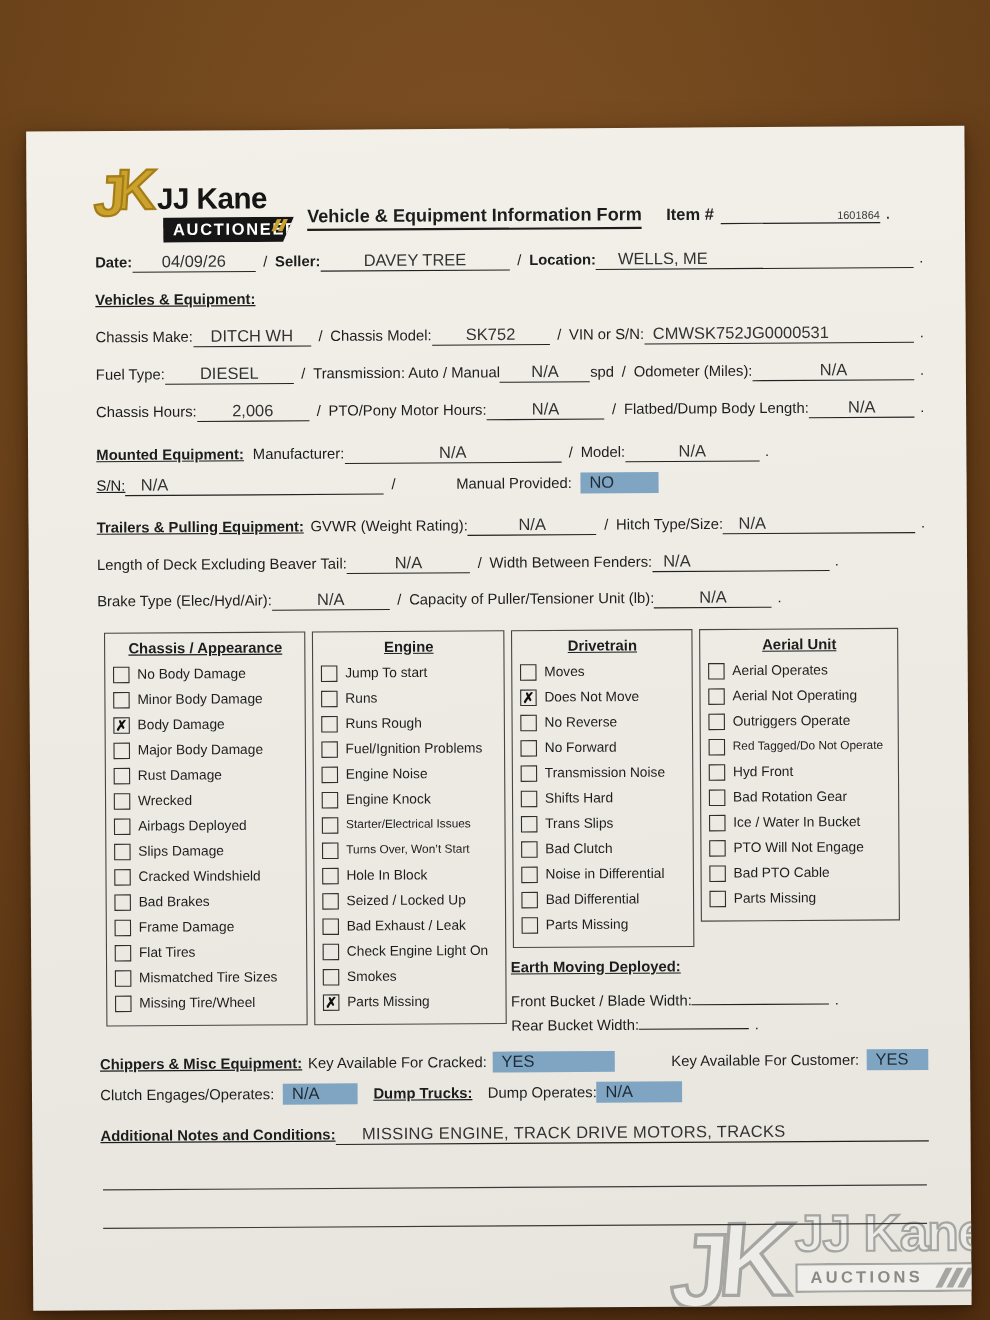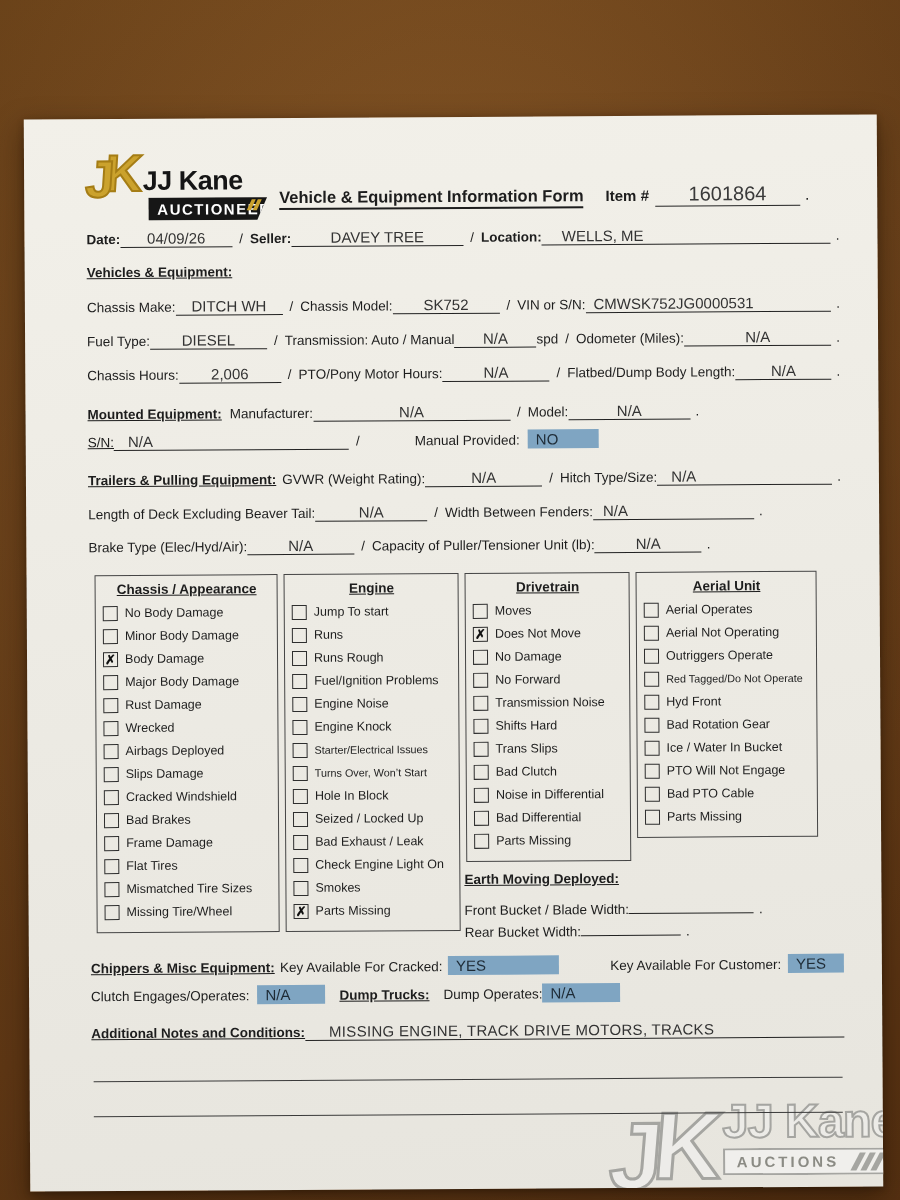--- a/index.html
+++ b/index.html
@@ -31,21 +31,21 @@
   .brandbar{
     margin:3px 0 0 62px;background:#161616;color:#fff;font-size:15px;font-weight:700;
     letter-spacing:1.5px;padding:3px 26px 3px 9px;width:84px;position:relative;
     clip-path:polygon(0 0,100% 0,calc(100% - 10px) 100%,0 100%);
   }
   .brandbar .sl{position:absolute;right:8px;top:2px;width:4px;height:11px;background:#cba22d;transform:skewX(-25deg);}
   .brandbar .sl2{right:14px;}
   .title-block{flex:1;display:flex;align-items:baseline;padding-bottom:10px;}
   .form-title{font-size:16.5px;font-weight:700;border-bottom:2px solid #1d1d1d;padding-bottom:1px;white-space:nowrap;}
   .item-label{font-size:15px;font-weight:700;margin-left:22px;white-space:nowrap;}
-  .item-value{font-size:20px;color:#3a3a3a;border-bottom:1.6px solid #222;min-width:145px;text-align:center;margin-left:6px;display:inline-block;}
+  .item-value{font-size:10px;color:#3a3a3a;border-bottom:1.6px solid #222;min-width:145px;text-align:right;margin-left:6px;display:inline-block;}
   
   .row{display:flex;align-items:baseline;white-space:nowrap;font-size:13.5px;}
   .lbl{font-weight:400;}
   .b{font-weight:700;}
   .heading{font-weight:700;text-decoration:underline;}
   .fill{font-family:"Liberation Sans",sans-serif;font-size:15px;color:#333;border-bottom:1.6px solid #222;text-align:center;padding:0 6px;display:inline-block;}
   .blank{border-bottom:1.6px solid #222;display:inline-block;}
   .slash{margin:0 7px;}
   .dot{margin-left:5px;}
   .grow{flex:1;}
@@ -326,21 +326,21 @@
         <div class="cb-item">
           <span class="box"></span>
           <span class="lab">Moves</span>
         </div>
         <div class="cb-item">
           <span class="box">✗</span>
           <span class="lab">Does Not Move</span>
         </div>
         <div class="cb-item">
           <span class="box"></span>
-          <span class="lab">No Damage</span>
+          <span class="lab">No Reverse</span>
         </div>
         <div class="cb-item">
           <span class="box"></span>
           <span class="lab">No Forward</span>
         </div>
         <div class="cb-item">
           <span class="box"></span>
           <span class="lab">Transmission Noise</span>
         </div>
         <div class="cb-item">

